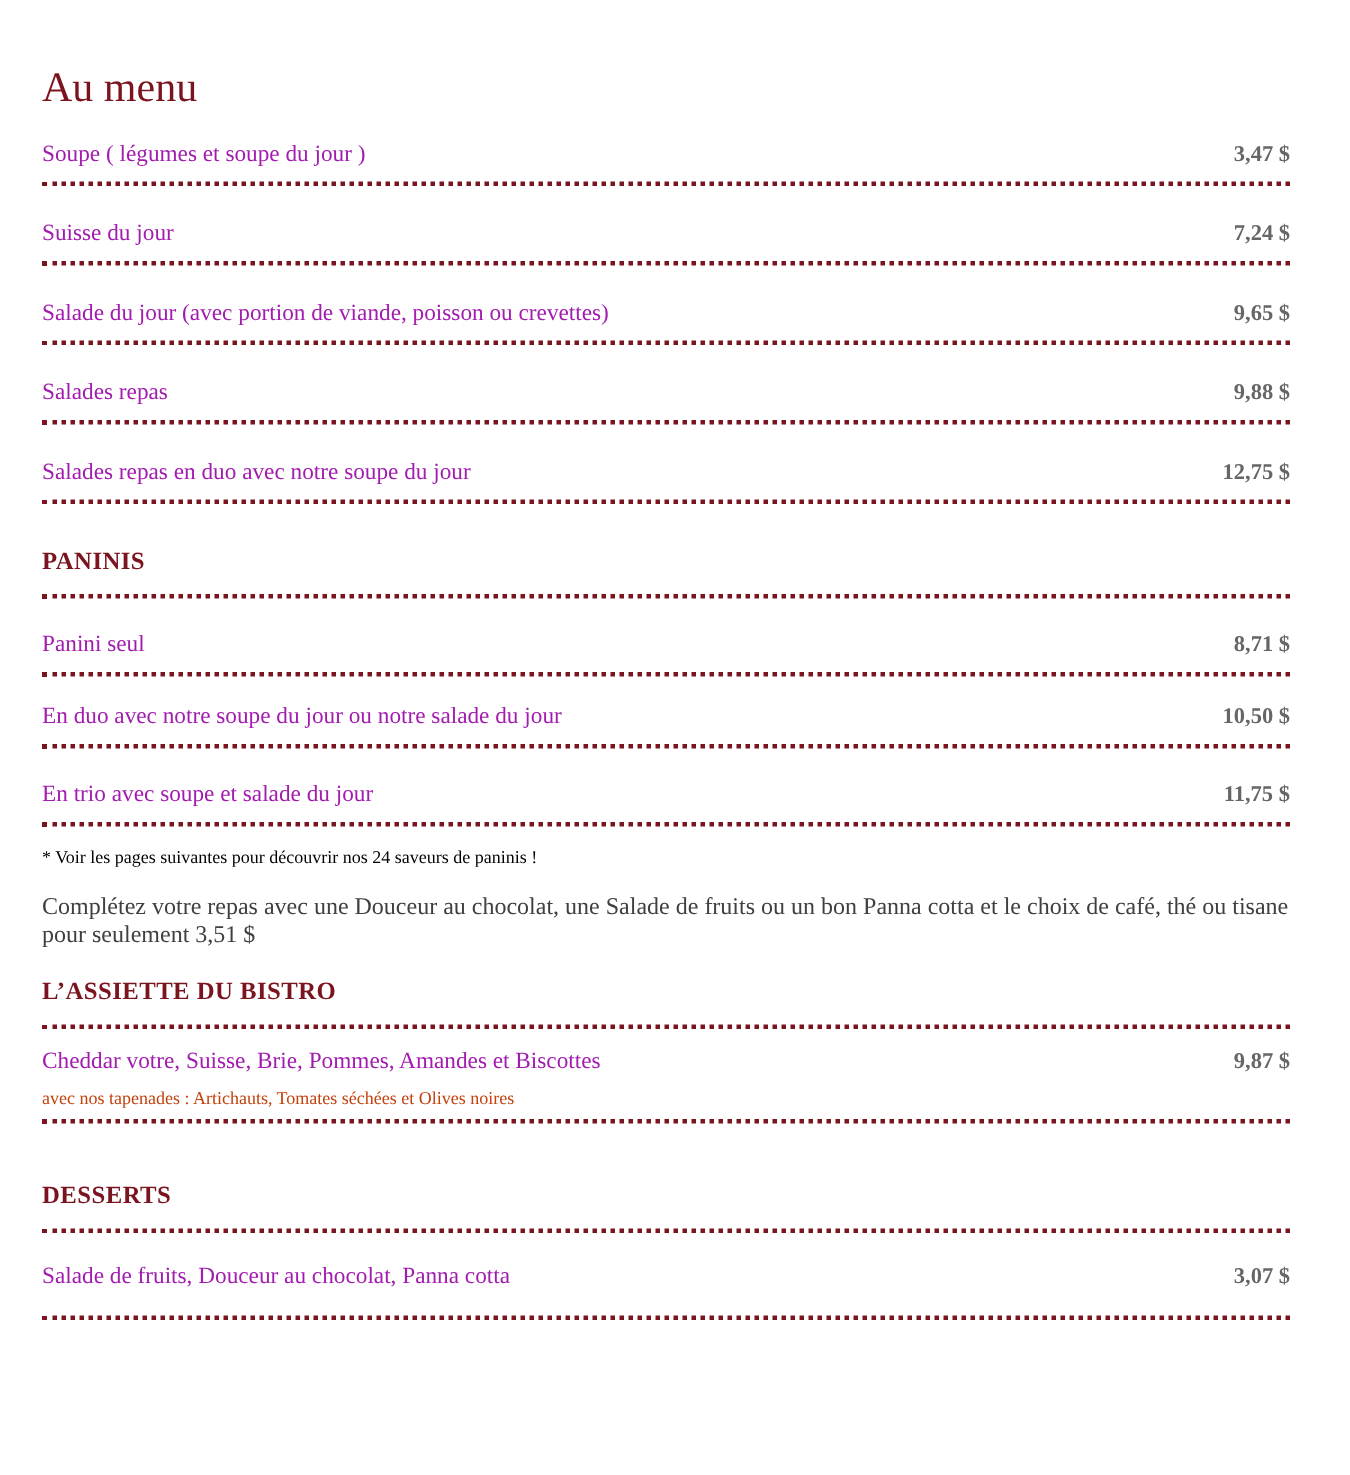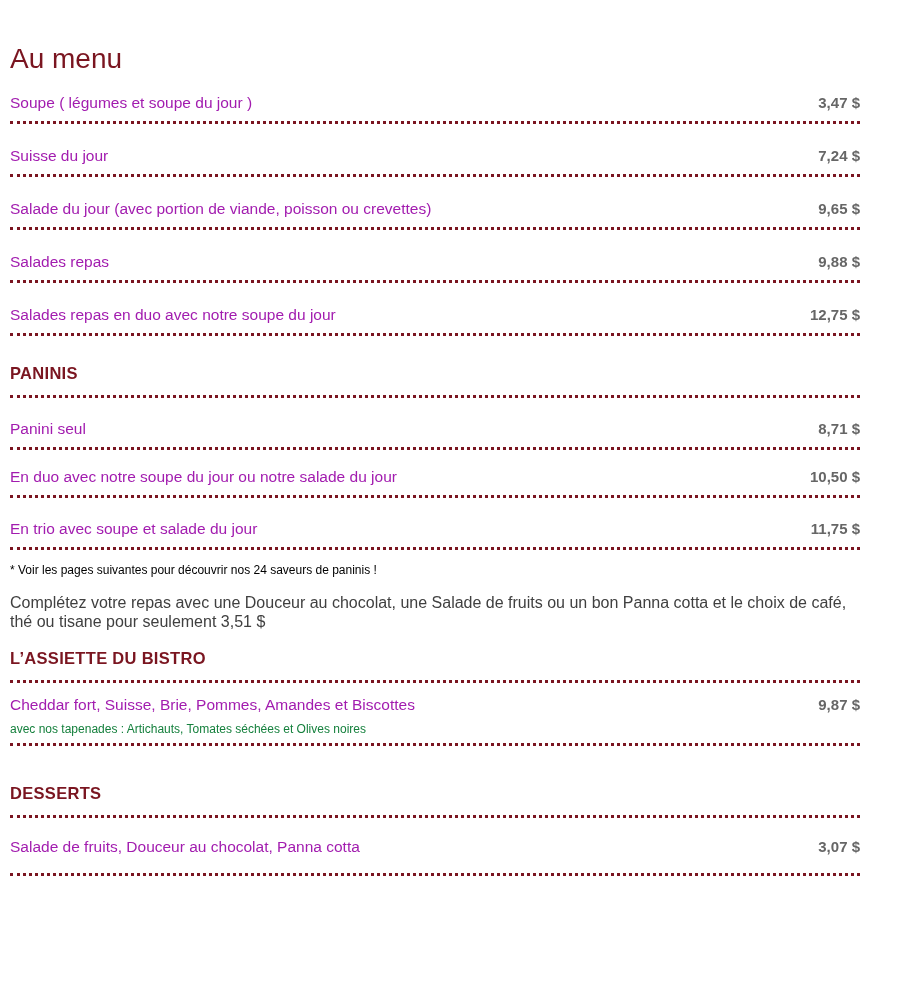--- a/index.html
+++ b/index.html
@@ -1,35 +1,35 @@
 <!DOCTYPE html>
 <html><head>
 <meta charset="utf-8">
 <style>
   html, body { margin: 0; padding: 0; background: #ffffff; }
   body { width: 900px; height: 983px; overflow: hidden; font-family: "Liberation Sans", sans-serif; color: #666666; }
-  .page { position: relative; padding: 0 40px 0 10px; }
+  .page { position: relative; padding: 0 40px 0 28px; font-family: Liberation Serif, serif; }
   h1.title { margin: 0; padding-top: 42px; font-size: 28px; font-weight: normal; color: #7a1520; line-height: 34px; height: 36px; }
   .row { display: flex; justify-content: space-between; align-items: flex-end; border-bottom: 3px dotted #7a1520; font-size: 15.5px; line-height: 20px; }
   .row .name { color: #a21caf; }
   .row .price { font-weight: bold; color: #666; font-size: 15px; }
   .menu1 .row { height: 49px; padding-bottom: 8px; box-sizing: border-box; height: 53px; }
   .menu1 .row:first-child { height: 46px; }
   .section-title { font-size: 16.5px; font-weight: bold; color: #7a1520; letter-spacing: 0.3px; border-bottom: 3px dotted #7a1520; }
   .paninis { margin-top: 28px; }
   .paninis .section-title { padding-bottom: 12px; }
   .paninis .row { height: 52px; padding-bottom: 8px; box-sizing: border-box; }
   .paninis .row:nth-child(2) { height: 48px; }
   .note { font-size: 12px; color: #000000; margin-top: 13px; }
   .promo { font-size: 16px; color: #404040; line-height: 19px; margin-top: 16px; }
   .assiette { margin-top: 18px; }
   .assiette .section-title { padding-bottom: 12px; }
   .assiette .row { display: block; border-bottom: 3px dotted #7a1520; padding-top: 12px; padding-bottom: 6px; }
   .assiette .row .line1 { display: flex; justify-content: space-between; }
-  .assiette .row .sub { font-size: 12px; color: #15803d; margin-top: 6px; line-height: 16px; }
+  .assiette .row .sub { font-size: 12px; color: #c2410c; margin-top: 6px; line-height: 16px; }
   .desserts { margin-top: 38px; }
   .desserts .section-title { padding-bottom: 12px; }
   .desserts .row { height: 58px; padding-bottom: 16px; box-sizing: border-box; }
 </style>
 </head>
 <body>
 
 <div class="page">
   <h1 class="title">Au menu</h1>
 
@@ -74,21 +74,21 @@
     </div>
     <div class="note">* Voir les pages suivantes pour découvrir nos 24 saveurs de paninis !</div>
   </div>
 
   <div class="promo">Complétez votre repas avec une Douceur au chocolat, une Salade de fruits ou un bon Panna cotta et le choix de café, thé ou tisane pour seulement 3,51 $</div>
 
   <div class="assiette">
     <div class="section-title">L’ASSIETTE DU BISTRO</div>
     <div class="row">
       <div class="line1">
-        <span class="name">Cheddar fort, Suisse, Brie, Pommes, Amandes et Biscottes</span>
+        <span class="name">Cheddar votre, Suisse, Brie, Pommes, Amandes et Biscottes</span>
         <span class="price">9,87 $</span>
       </div>
       <div class="sub">avec nos tapenades : Artichauts, Tomates séchées et Olives noires</div>
     </div>
   </div>
 
   <div class="desserts">
     <div class="section-title">DESSERTS</div>
     <div class="row">
       <span class="name">Salade de fruits, Douceur au chocolat, Panna cotta</span>

